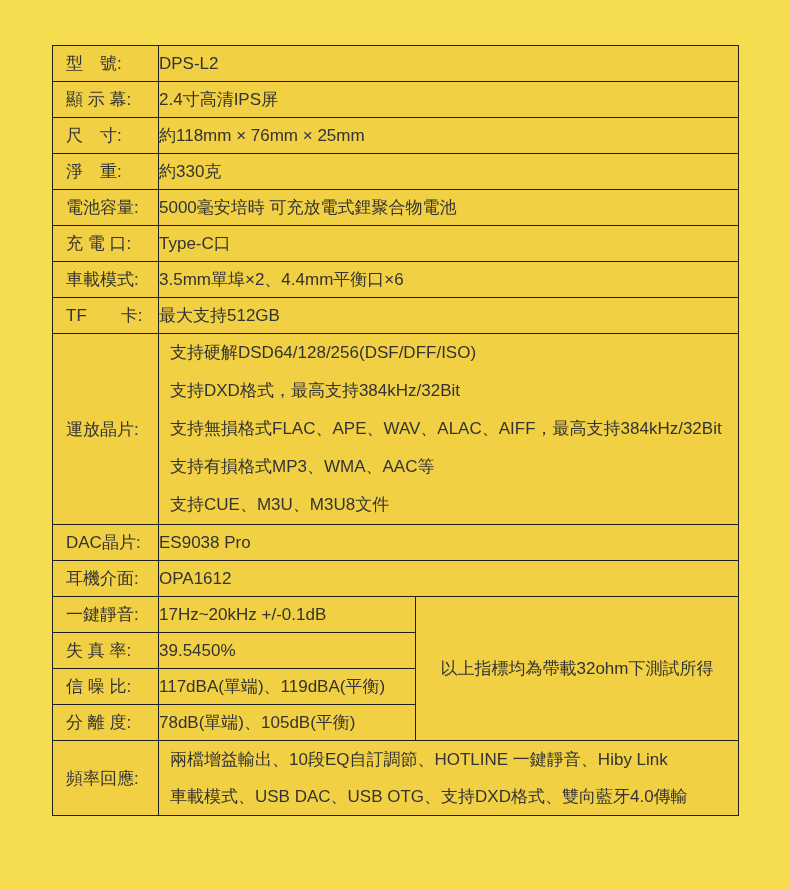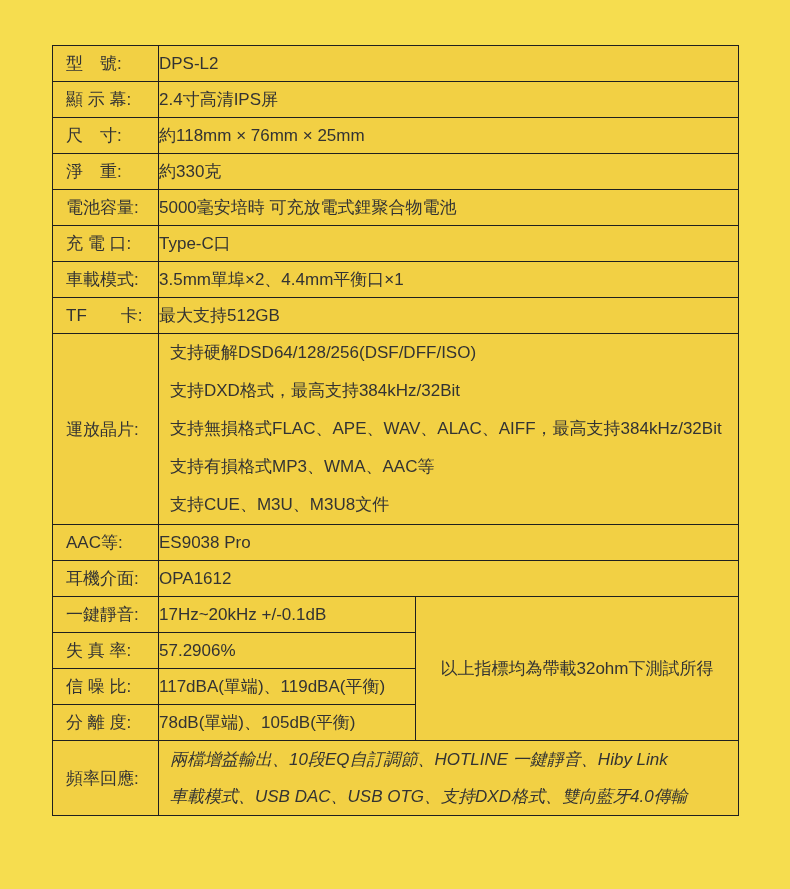--- a/index.html
+++ b/index.html
@@ -38,21 +38,21 @@
     overflow: hidden;
     white-space: nowrap;
   }
   tr.r { height: 36px; }
   tr.r-music { height: 190px; }
   tr.r-func { height: 74px; }
   td.label { padding-left: 13px; padding-right: 6px; }
   td.value { padding-left: 0; padding-right: 6px; }
   td.multi { padding: 0; vertical-align: middle; }
   td.multi .line { line-height: 38px; padding-left: 11px; }
-  td.multi .fline { line-height: 37px; padding-left: 11px; font-style: italic; }
+  td.multi .fline { line-height: 37px; padding-left: 11px; }
   td.note-cell { text-align: center; padding: 0 4px; }
 </style>
 </head>
 <body>
 
 <div class="page">
   <table class="spec">
     <colgroup>
       <col style="width:106px">
       <col style="width:257px">
@@ -85,58 +85,58 @@
       <td class="value" colspan="2">5000毫安培時 可充放電式鋰聚合物電池</td>
     </tr>
 
     <tr class="r">
       <td class="label">充 電 口:</td>
       <td class="value" colspan="2">Type-C口</td>
     </tr>
 
     <tr class="r">
       <td class="label">車載模式:</td>
-      <td class="value" colspan="2">3.5mm單埠×2、4.4mm平衡口×1</td>
+      <td class="value" colspan="2">3.5mm單埠×2、4.4mm平衡口×6</td>
     </tr>
 
     <tr class="r">
       <td class="label">TF　　卡:</td>
       <td class="value" colspan="2">最大支持512GB</td>
     </tr>
 
     <tr class="r-music">
       <td class="label">運放晶片:</td>
       <td class="multi" colspan="2">
         <div class="line">支持硬解DSD64/128/256(DSF/DFF/ISO)</div>
         <div class="line">支持DXD格式，最高支持384kHz/32Bit</div>
         <div class="line">支持無損格式FLAC、APE、WAV、ALAC、AIFF，最高支持384kHz/32Bit</div>
         <div class="line">支持有損格式MP3、WMA、AAC等</div>
         <div class="line">支持CUE、M3U、M3U8文件</div>
       </td>
     </tr>
 
     <tr class="r">
-      <td class="label">AAC等:</td>
+      <td class="label">DAC晶片:</td>
       <td class="value" colspan="2">ES9038 Pro</td>
     </tr>
 
     <tr class="r">
       <td class="label">耳機介面:</td>
       <td class="value" colspan="2">OPA1612</td>
     </tr>
 
     <tr class="r">
       <td class="label">一鍵靜音:</td>
       <td class="value">17Hz~20kHz +/-0.1dB</td>
       <td class="note-cell" rowspan="4">以上指標均為帶載32ohm下測試所得</td>
     </tr>
 
     <tr class="r">
       <td class="label">失 真 率:</td>
-      <td class="value">57.2906%</td>
+      <td class="value">39.5450%</td>
     </tr>
 
     <tr class="r">
       <td class="label">信 噪 比:</td>
       <td class="value">117dBA(單端)、119dBA(平衡)</td>
     </tr>
 
     <tr class="r">
       <td class="label">分 離 度:</td>
       <td class="value">78dB(單端)、105dB(平衡)</td>

